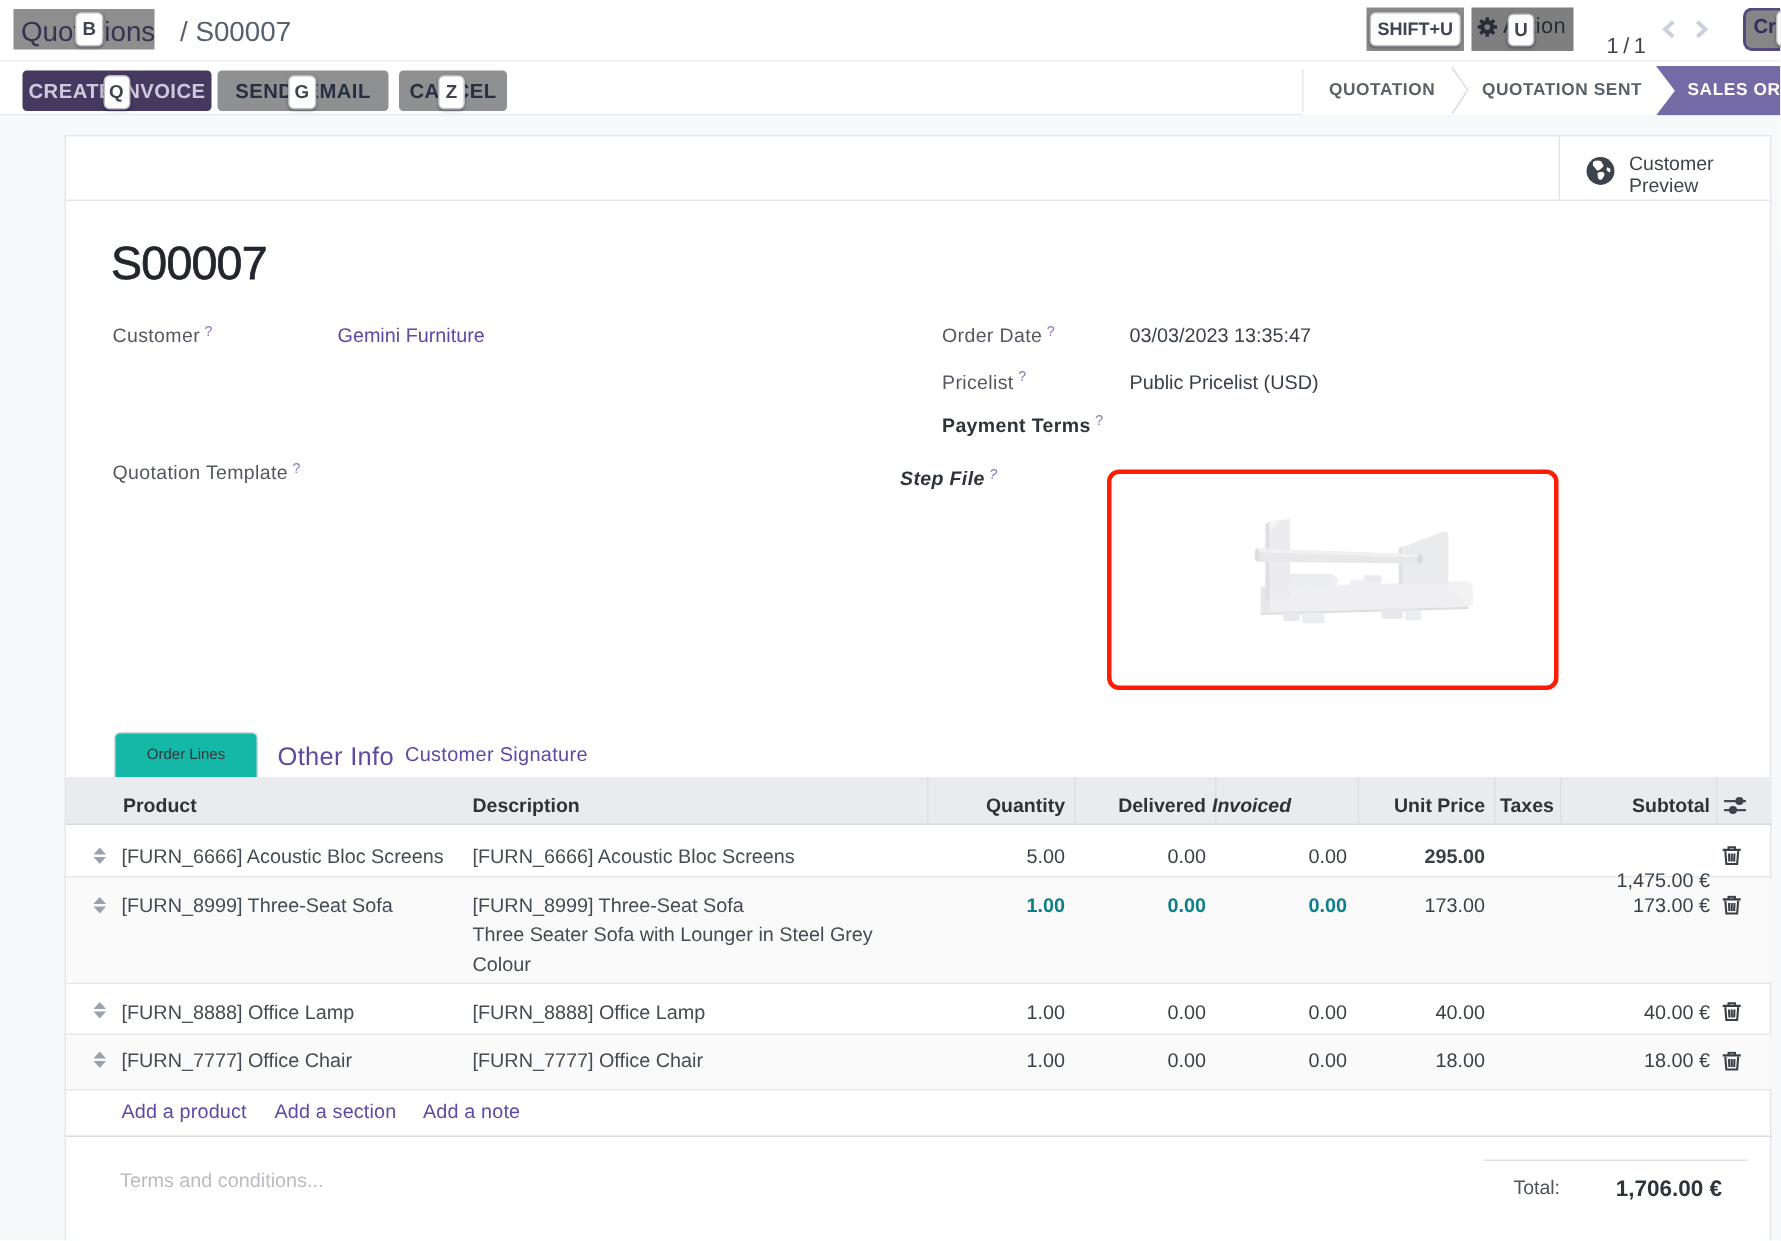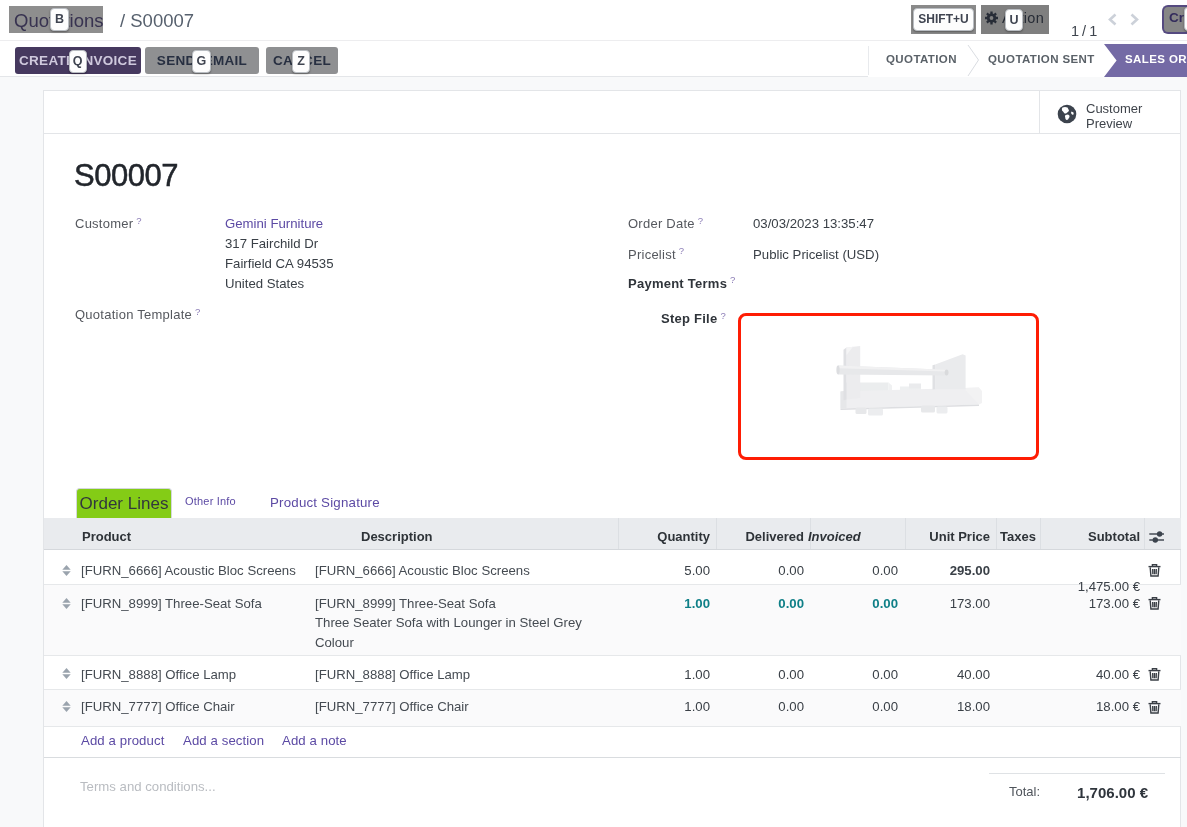--- a/index.html
+++ b/index.html
@@ -82,29 +82,28 @@
     <path d="M5.5,3.5 Q8,2.5 10.5,3.5 L11.5,5.5 Q12.5,6 11.5,7.5 L9,9.5 Q7,10 6.5,8 L5,6.5 Q4.5,4.5 5.5,3.5 Z" fill="#fff"></path>
     <path d="M8.5,11 L11,10.5 Q13,11 12.5,13 L11,15.5 Q9.5,16.5 8.5,15 L8,12.5 Q8,11.5 8.5,11 Z" fill="#fff"></path>
     <path d="M14.5,7.5 L16.5,8.5 Q17,10 16,11 L14.5,10 Q13.5,8.5 14.5,7.5 Z" fill="#fff"></path>
   </svg>
   <div class="abs" style="left:1086px;top:100.5px;font-size:13px;color:#3f444b;line-height:15.5px;">Customer<br>Preview</div>
 
   <div class="abs" style="left:74px;top:157.5px;font-size:31px;font-weight:400;-webkit-text-stroke:0.5px #22262c;letter-spacing:-0.5px;color:#22262c;">S00007</div>
 
   <div class="lbl" style="left:75px;top:216px;">Customer<span class="hlp">?</span></div>
   <div class="val link" style="left:225px;top:216px;">Gemini Furniture</div>
-  <div class="val" style="left:225px;top:233.5px;line-height:20.4px;">317 Fairchild Dr<br>Fairfield CA 94535<br>United States</div>
   <div class="lbl" style="left:75px;top:307px;">Quotation Template<span class="hlp">?</span></div>
 
   <div class="lbl" style="left:628px;top:216px;">Order Date<span class="hlp">?</span></div>
   <div class="val" style="left:753px;top:216px;">03/03/2023 13:35:47</div>
   <div class="lbl" style="left:628px;top:246.8px;">Pricelist<span class="hlp">?</span></div>
   <div class="val" style="left:753px;top:246.8px;">Public Pricelist (USD)</div>
   <div class="lbl" style="left:628px;top:275.5px;font-weight:bold;color:#2f343a;">Payment Terms<span class="hlp">?</span></div>
-  <div class="lbl" style="left:661px;top:311px;font-weight:bold;color:#2f343a;">Step File<span class="hlp">?</span></div>
+  <div class="lbl" style="left:600px;top:311px;font-weight:bold;color:#2f343a;font-style:italic;">Step File<span class="hlp">?</span></div>
 
   <div class="abs" style="left:738px;top:313px;width:301px;height:147px;border:3px solid #fe1d04;border-radius:8px;background:#fff;"></div>
   <svg class="abs" style="left:741px;top:316px;" width="295" height="141" viewBox="0 0 295 141">
 
     <polygon points="105,66.5 147.5,66.5 147.5,76.5 105,76.5" fill="#ebedee"></polygon>
     <polygon points="147.5,66.5 151,69.5 151,76.5 147.5,76.5" fill="#f0f1f2"></polygon>
 
     <rect x="159" y="70.5" width="21" height="6.5" fill="#eef0f1"></rect>
     <rect x="168" y="67.5" width="12" height="5" fill="#eaebed"></rect>
 
@@ -124,37 +123,37 @@
 
     <polygon points="194.2,48.5 221.6,38.3 224.6,39.5 224.6,73.2 194.2,73.2" fill="#eaebed"></polygon>
     <polygon points="191.5,49.3 194.2,48.5 194.2,73.2 191.5,73.6" fill="#e0e1e4"></polygon>
 
     <polygon points="97,49.6 205.6,53.7 205.6,59.6 97,58.5" fill="#e7e8ea"></polygon>
     <polygon points="97,49.6 205.6,53.7 205.6,55.6 97,52.2" fill="#f1f1f2"></polygon>
     <ellipse cx="97" cy="54" rx="1.6" ry="4.4" fill="#dcdde0"></ellipse>
     <ellipse cx="205.6" cy="56.6" rx="1.9" ry="3" fill="#d9dadc"></ellipse>
   </svg>
 
-  <div class="abs" style="left:76px;top:488px;width:96px;height:30px;background:#84cc16;border:1px solid #d4d7dc;border-bottom:none;border-radius:4px 4px 0 0;font-size:17px;color:#32373d;text-align:center;line-height:29px;z-index:3;">Order Lines</div>
-  <div class="abs" style="left:185px;top:495px;font-size:11px;letter-spacing:0.2px;color:#5c4aa4;text-align:center;">Other Info</div>
-  <div class="abs" style="left:270px;top:495px;font-size:13.3px;letter-spacing:0.2px;color:#5c4aa4;">Product Signature</div>
+  <div class="abs" style="left:76px;top:488px;width:96px;height:30px;background:#14b8a6;border:1px solid #d4d7dc;border-bottom:none;border-radius:4px 4px 0 0;font-size:10px;color:#32373d;text-align:center;line-height:29px;z-index:3;">Order Lines</div>
+  <div class="abs" style="left:185px;top:495px;font-size:17px;letter-spacing:0.2px;color:#5c4aa4;text-align:center;">Other Info</div>
+  <div class="abs" style="left:270px;top:495px;font-size:13.3px;letter-spacing:0.2px;color:#5c4aa4;">Customer Signature</div>
 
   <div class="abs" style="left:44px;top:518px;width:1137px;height:32px;background:#e9ebee;"></div>
   <div class="abs" style="left:44px;top:549px;width:1137px;height:1px;background:#d5d8dc;"></div>
 
   <div class="abs" style="left:618px;top:518px;width:1px;height:31px;background:#dcdfe3;"></div>
   <div class="abs" style="left:716px;top:518px;width:1px;height:31px;background:#dcdfe3;"></div>
   <div class="abs" style="left:810px;top:518px;width:1px;height:31px;background:#dcdfe3;"></div>
   <div class="abs" style="left:905px;top:518px;width:1px;height:31px;background:#dcdfe3;"></div>
   <div class="abs" style="left:996px;top:518px;width:1px;height:31px;background:#dcdfe3;"></div>
   <div class="abs" style="left:1040px;top:518px;width:1px;height:31px;background:#dcdfe3;"></div>
   <div class="abs" style="left:1144px;top:518px;width:1px;height:31px;background:#dcdfe3;"></div>
 
   <div class="colh" style="left:82px;top:528.5px;">Product</div>
-  <div class="colh" style="left:315px;top:528.5px;margin-left:46px;">Description</div>
+  <div class="colh" style="left:315px;top:528.5px;">Description</div>
   <div class="colh" style="left:620px;top:528.5px;width:90px;text-align:right;">Quantity</div>
   <div class="colh" style="left:714px;top:528.5px;width:90px;text-align:right;">Delivered</div>
   <div class="colh" style="left:808px;top:528.5px;width:90px;text-align:left;font-style:italic;">Invoiced</div>
   <div class="colh" style="left:900px;top:528.5px;width:90px;text-align:right;">Unit Price</div>
   <div class="colh" style="left:1000px;top:528.5px;">Taxes</div>
   <div class="colh" style="left:1030px;top:528.5px;width:110px;text-align:right;">Subtotal</div>
   <svg class="abs" style="left:1149px;top:529px;" width="15" height="14" viewBox="0 0 15 14">
     <g stroke="#454b54" stroke-width="1.5">
       <line x1="0.3" y1="5" x2="15" y2="5"></line>
         <line x1="0.3" y1="11" x2="15" y2="11"></line>

